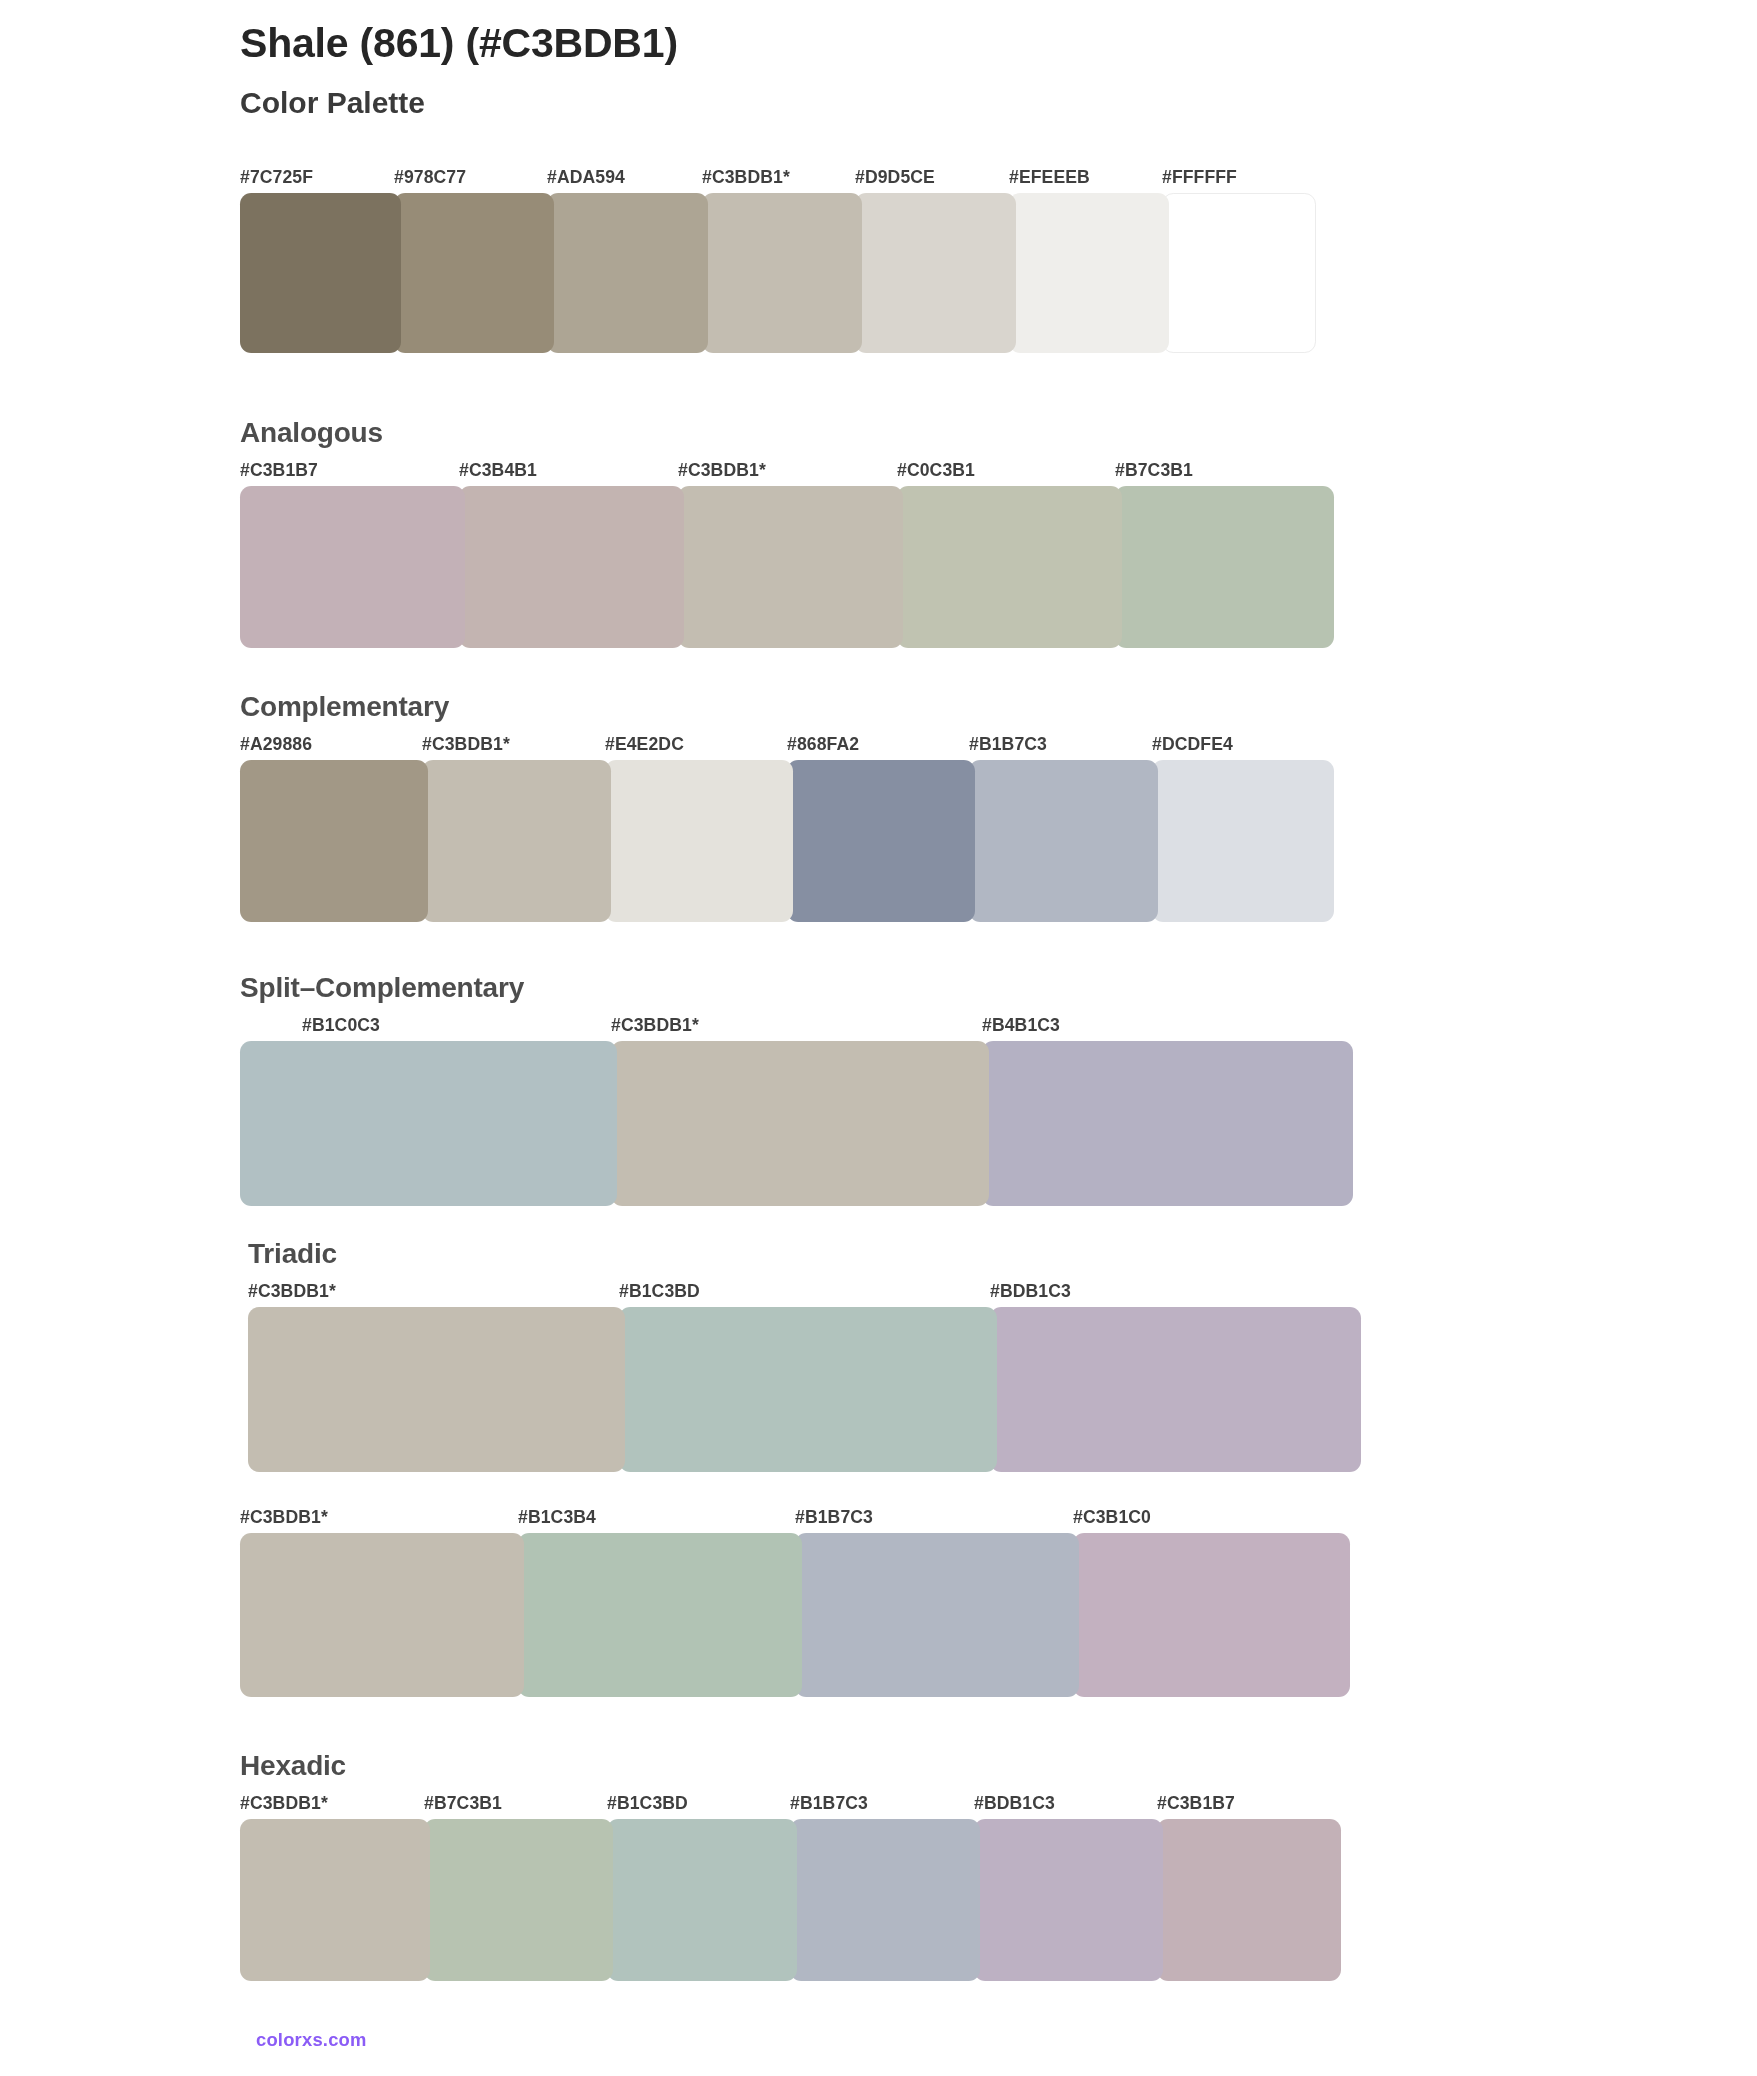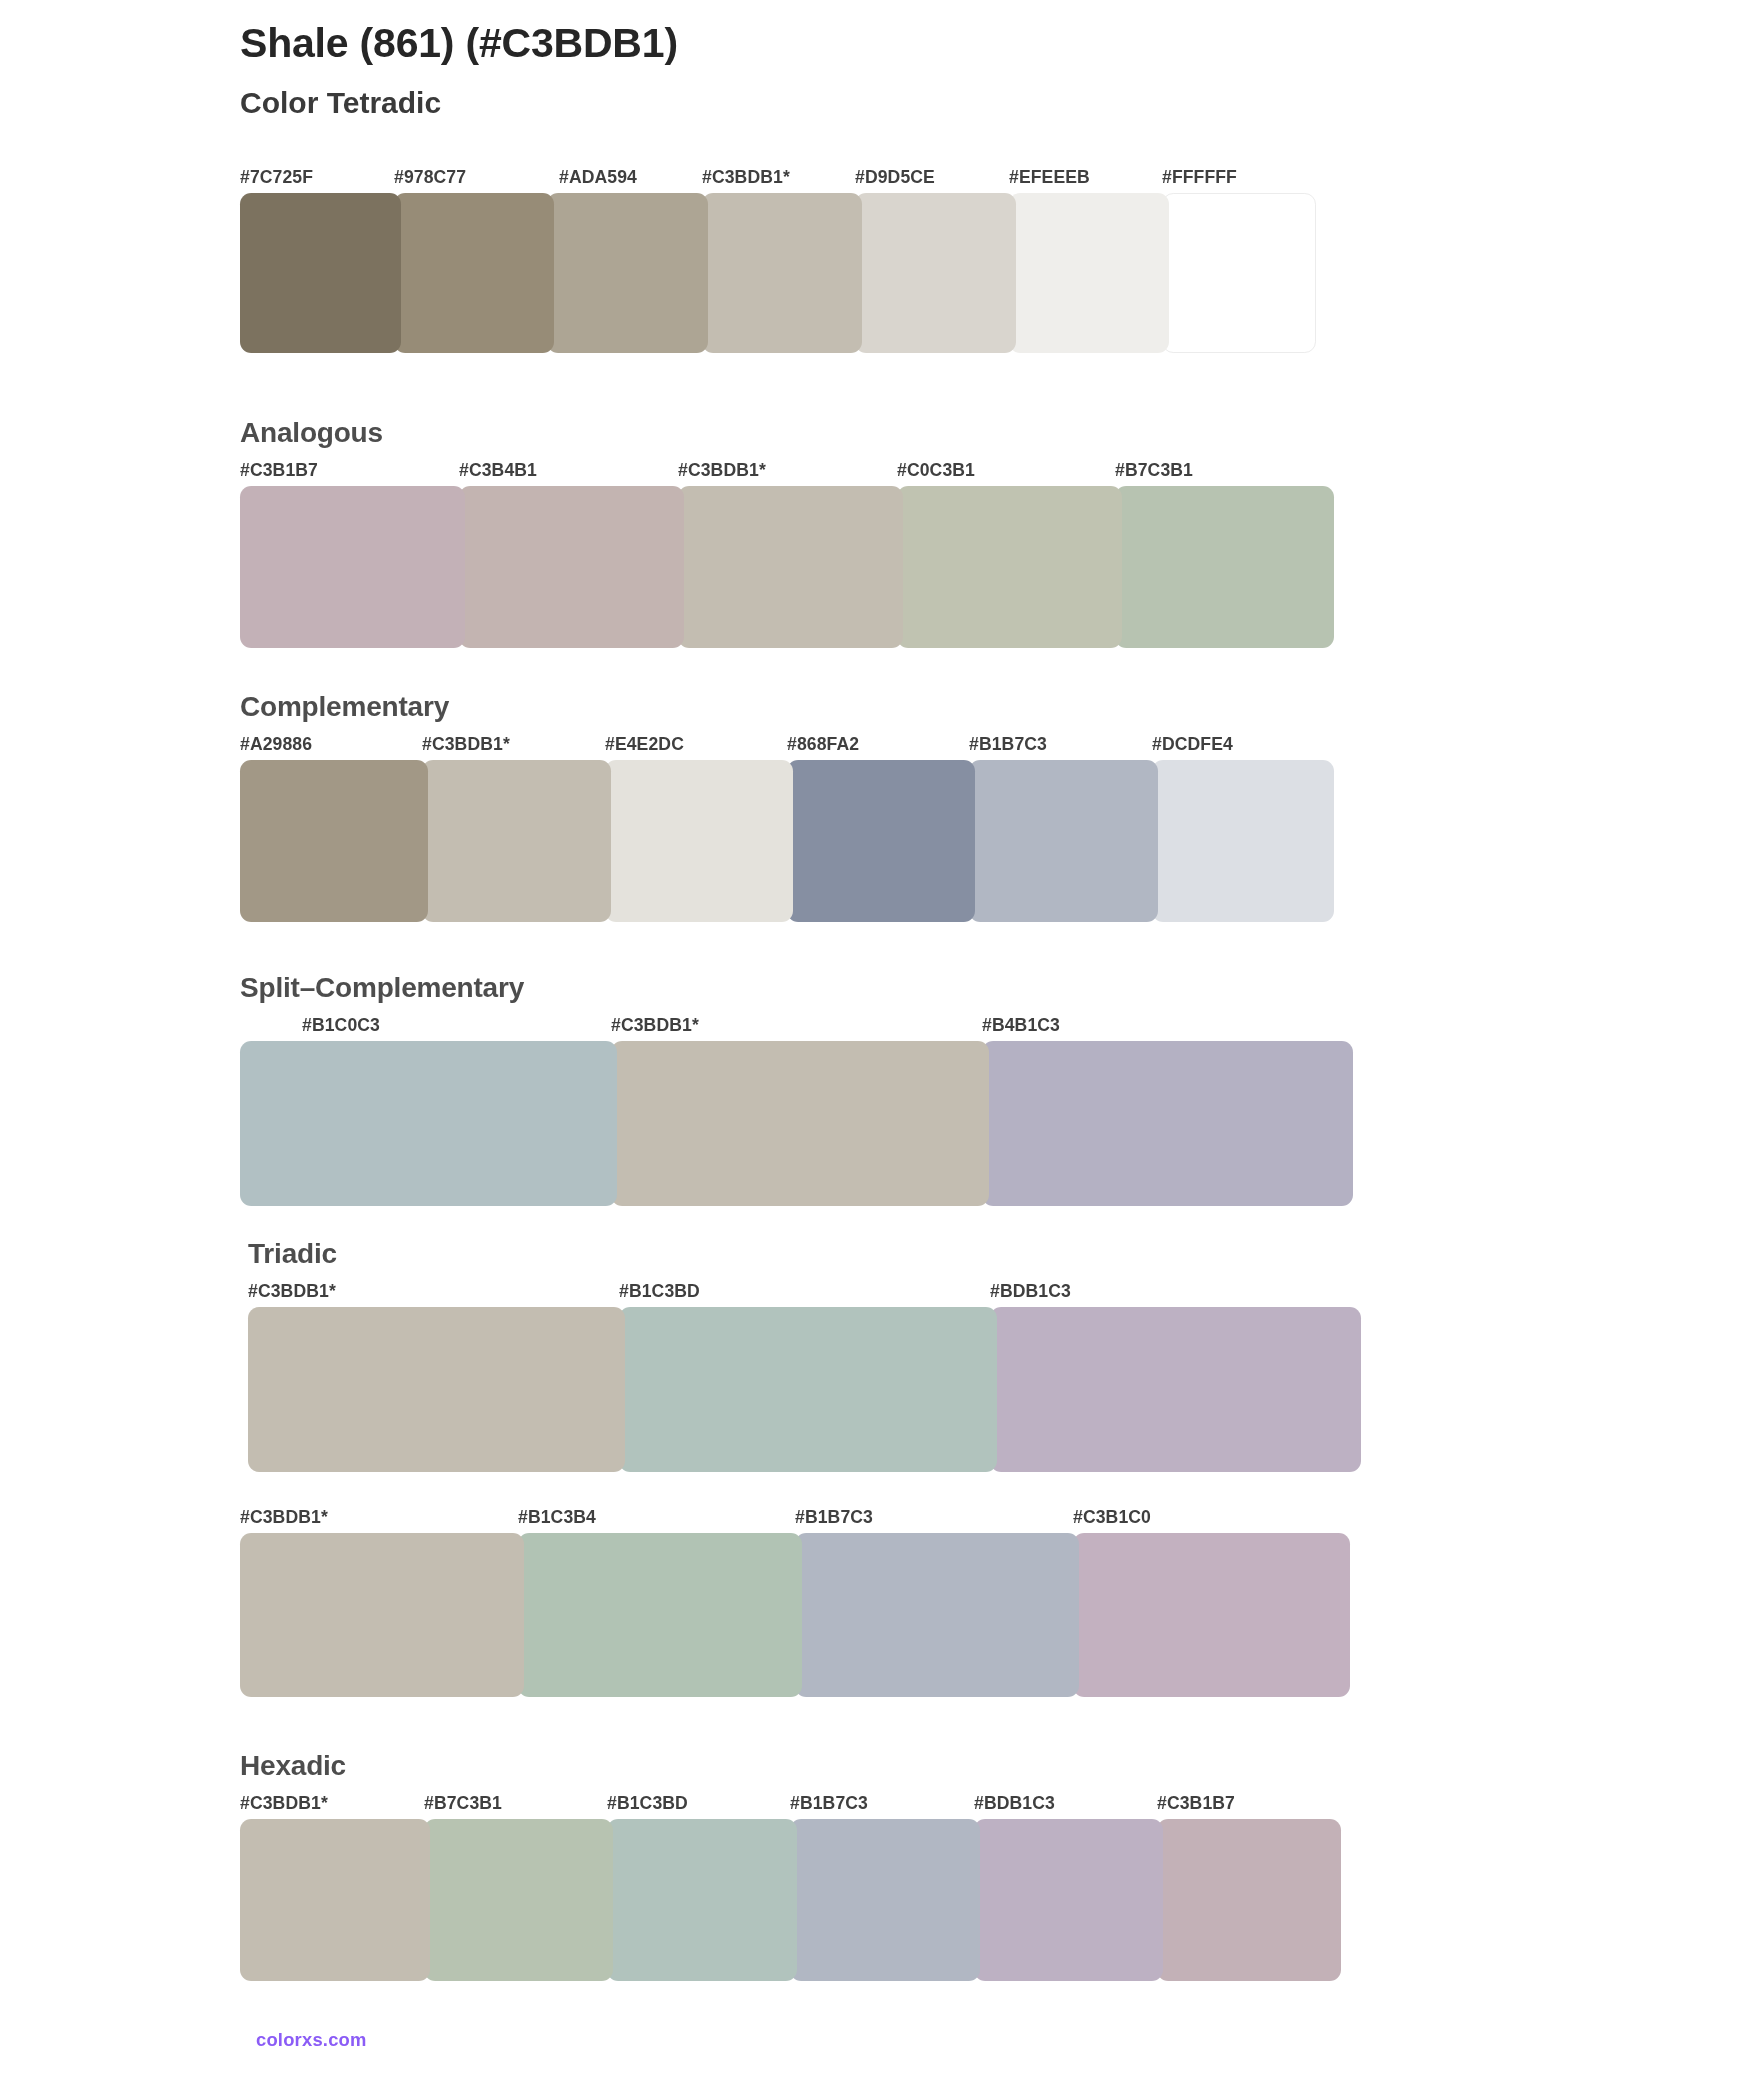--- a/index.html
+++ b/index.html
@@ -99,28 +99,28 @@
   }
 </style>
 </head>
 <body>
 
 <div class="page">
   <div class="content">
 
     <h1 class="title">Shale (861) (#C3BDB1)</h1>
 
-    <h2 class="subtitle">Color Tetradic</h2>
+    <h2 class="subtitle">Color Palette</h2>
 
     <div id="sections-host">
         <div class="section" style="position: absolute; left: 0px; top: 156px; width: 1077px;">
           <div class="labels-row">
             <span class="swatch-label" style="left: 0px;">#7C725F</span>
             <span class="swatch-label" style="left: 154px;">#978C77</span>
-            <span class="swatch-label" style="left: 307px; margin-left: 12px;">#ADA594</span>
+            <span class="swatch-label" style="left: 307px;">#ADA594</span>
             <span class="swatch-label" style="left: 462px;">#C3BDB1*</span>
             <span class="swatch-label" style="left: 615px;">#D9D5CE</span>
             <span class="swatch-label" style="left: 769px;">#EFEEEB</span>
             <span class="swatch-label" style="left: 922px;">#FFFFFF</span>
           </div>
           <div class="swatches-row" style="height: 160px;">
             <div class="swatch" title="#7C725F" style="left: 0px; width: 161px; height: 160px; background: rgb(124, 114, 95); z-index: 7;"></div>
             <div class="swatch" title="#978C77" style="left: 154px; width: 160px; height: 160px; background: rgb(151, 140, 119); z-index: 6;"></div>
             <div class="swatch" title="#ADA594" style="left: 307px; width: 161px; height: 160px; background: rgb(173, 165, 148); z-index: 5;"></div>
             <div class="swatch" title="#C3BDB1*" style="left: 462px; width: 160px; height: 160px; background: rgb(195, 189, 177); z-index: 4;"></div>

